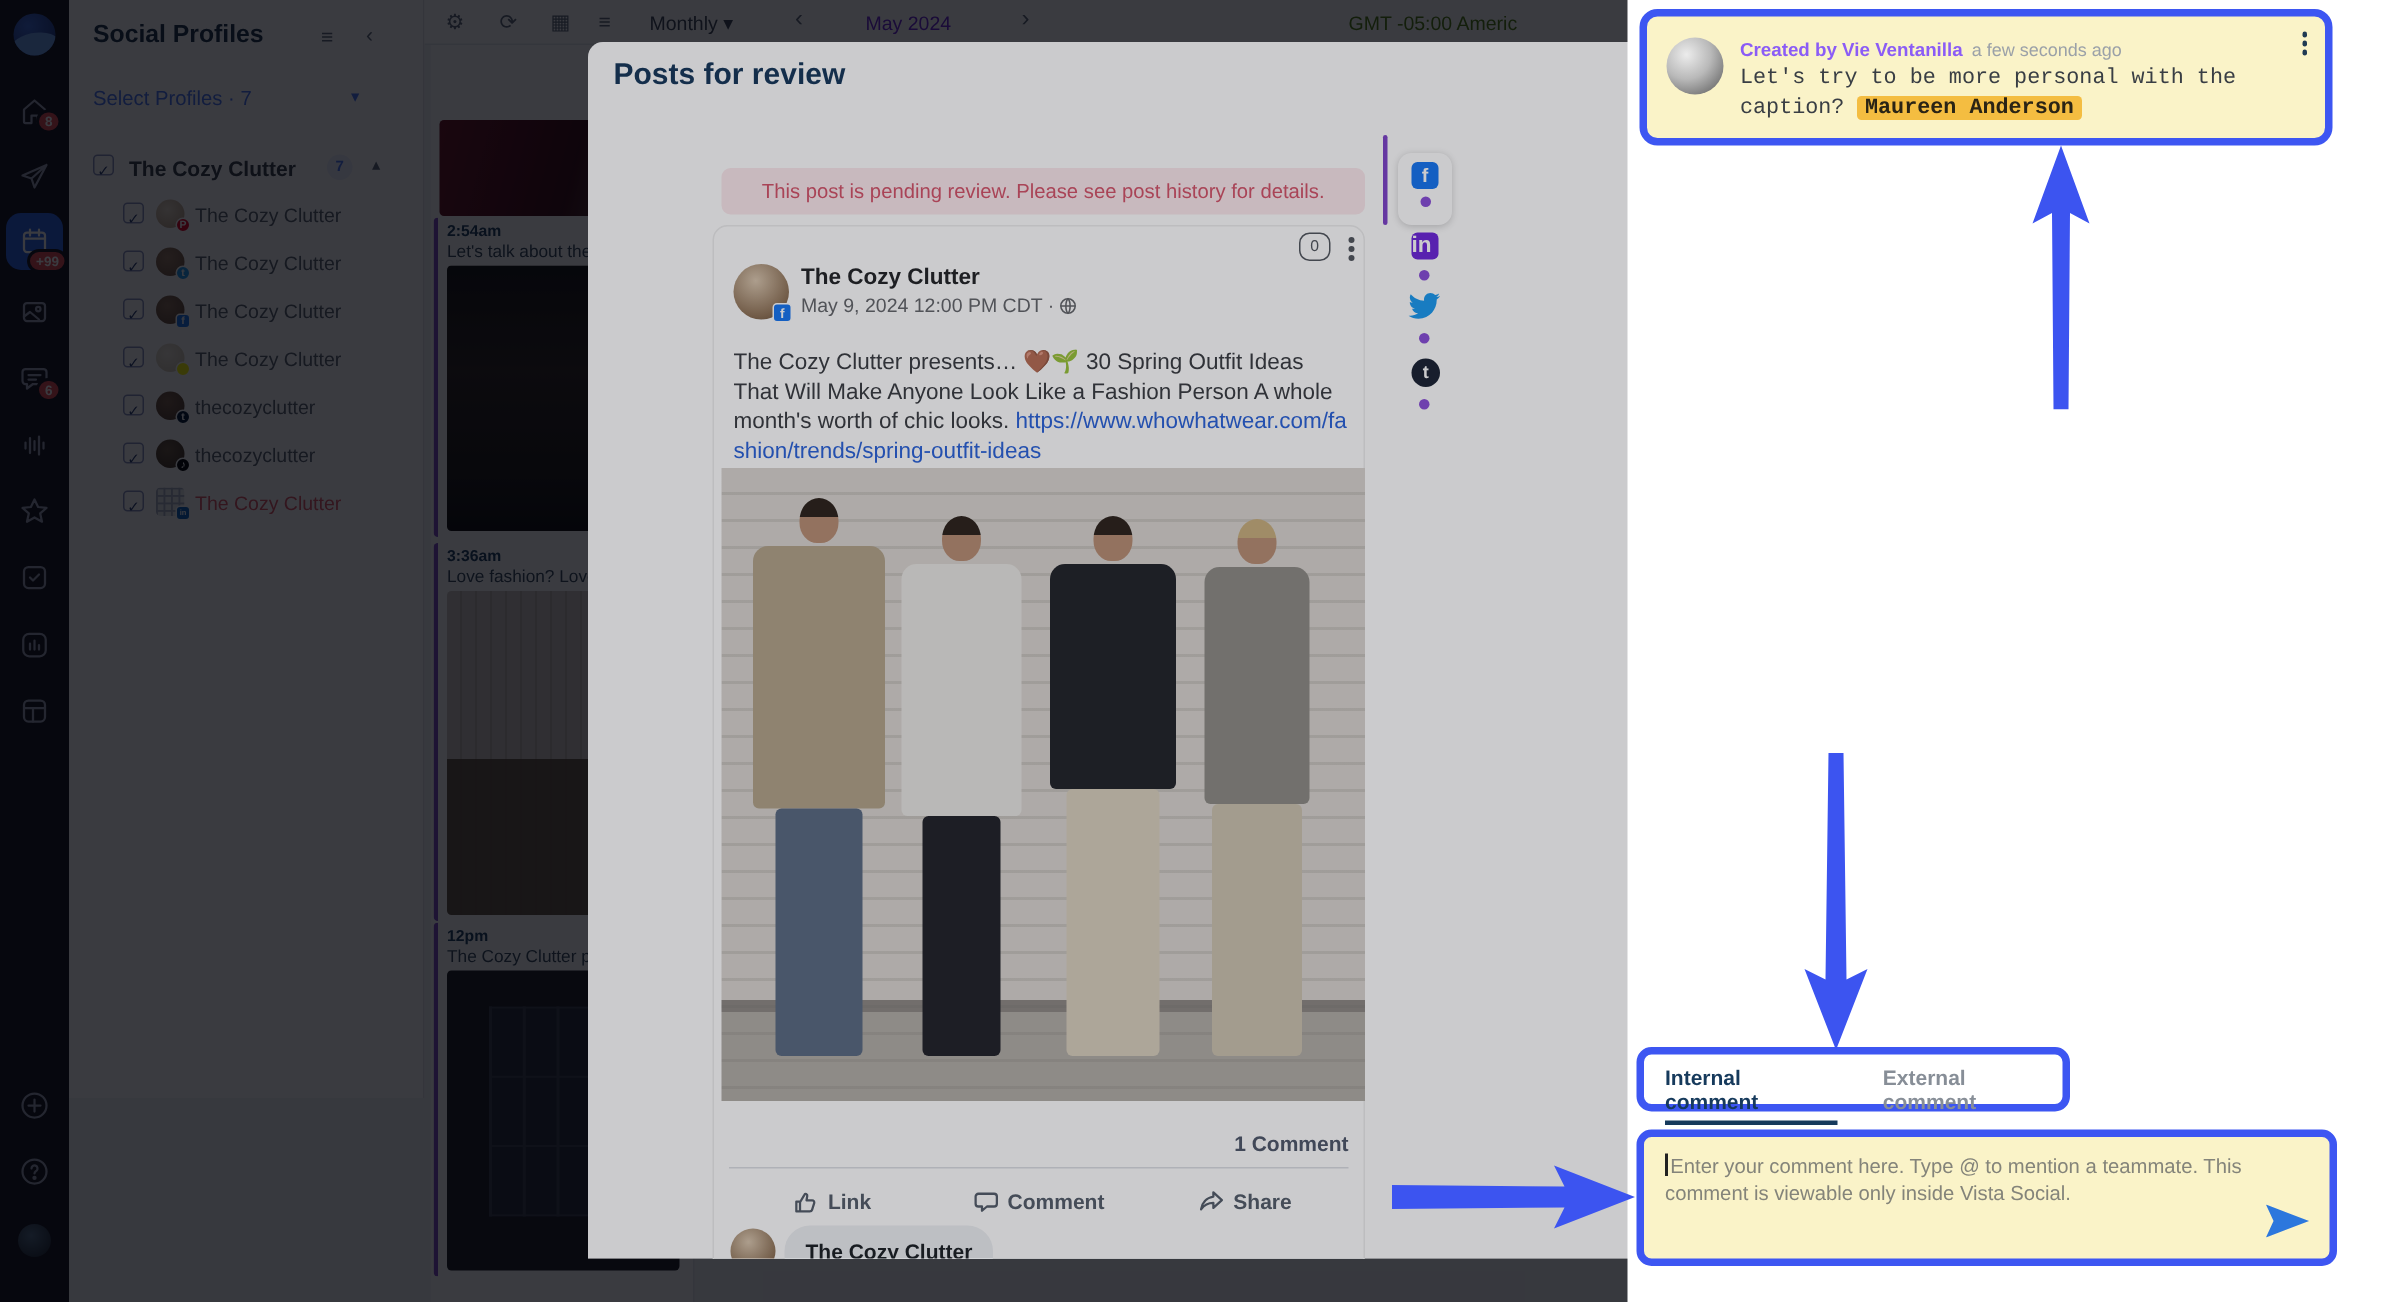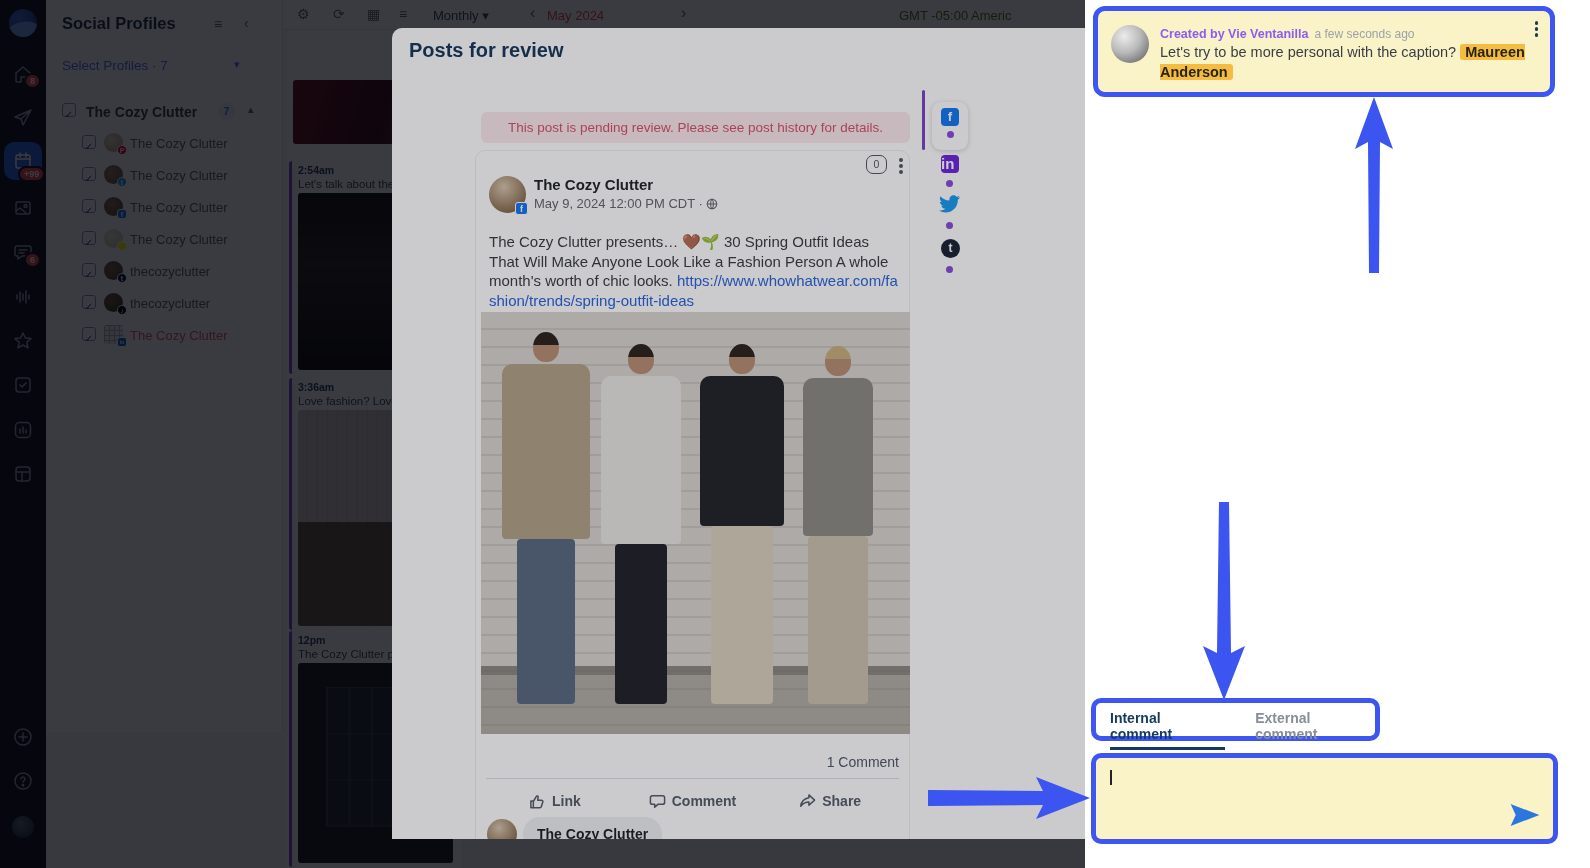--- a/index.html
+++ b/index.html
@@ -56,21 +56,21 @@
   .av6{background:radial-gradient(circle at 40% 35%, #6d573f, #3e2f21);}
   .av7{background:#e8eaee; background-image:linear-gradient(#aab2c2 1px, transparent 1px), linear-gradient(90deg,#aab2c2 1px, transparent 1px); background-size:5px 5px; border-radius:3px !important;}
 
   
   .main { position:absolute; left:283px; top:0; width:1307px; height:868px; background:#f2f3f5; z-index:1; }
   .toolbar { position:absolute; left:0; top:0; width:1307px; height:30px; background:#fff; border-bottom:1px solid #e5e7eb; }
   .tb-ic { position:absolute; top:6px; color:#5f6b7a; font-size:14px; }
   .tb-txt { position:absolute; top:8px; font-size:13px; color:#3d4756; white-space:nowrap; }
   .day-head { position:absolute; left:71px; top:60px; font-size:13.5px; font-weight:bold; color:#44505c; }
   .cal-col { position:absolute; left:4px; top:30px; width:176px; height:838px; background:#fcfcfd; border-right:1px solid #e4e6ea; }
-  .cal-card { position:absolute; left:2px; right:4px; background:#fff; border-left:3px solid #7e4bc8; border-radius:3px; padding:3px 5px 4px 6px;margin-top:16px; }
+  .cal-card { position:absolute; left:2px; right:4px; background:#fff; border-left:3px solid #7e4bc8; border-radius:3px; padding:3px 5px 4px 6px; }
   .cal-time { font-size:10.5px; font-weight:bold; color:#1f4060; }
   .cal-text { font-size:11.5px; color:#374b5e; white-space:nowrap; overflow:hidden; margin-top:2px; }
   .cal-img { border-radius:3px; margin-top:3px; }
   .img-maroon { background:linear-gradient(105deg,#6b1020,#3a0a12 55%,#7a6b60); }
   .img-rack-dark { background:linear-gradient(#141210,#2e241c 40%,#1b1713 80%,#0e0c0a),
                    repeating-linear-gradient(90deg, rgba(120,90,60,.35) 0 6px, rgba(30,20,12,.35) 6px 14px); }
   .img-brick2 { background:linear-gradient(rgba(213,208,201,0) 0 52%, rgba(90,74,56,.9) 52% 100%),
                 repeating-linear-gradient(90deg, #cfcac3 0 9px, #bdb7af 9px 10px); }
   .img-window { background:linear-gradient(#1c1d22 0 100%); position:relative; overflow:hidden; }
   .img-window::after { content:""; position:absolute; left:18%; top:12%; width:58%; height:70%;
@@ -115,41 +115,41 @@
   .photo { position:absolute; left:5px; top:161px; width:429px; height:422px; overflow:hidden;
            background:linear-gradient(#dad6d0 0 84%, #8e8a84 84% 86%, #b2aea7 86% 100%); }
   .photo .bricks { position:absolute; inset:0; opacity:.5;
            background:repeating-linear-gradient(#0000 0 16px, rgba(120,115,108,.35) 16px 18px); }
   .fig { position:absolute; bottom:7%; }
   .fig .head { width:26px; height:30px; border-radius:50% 50% 45% 45%; margin:0 auto;
            background:linear-gradient(#2e241d 42%, #b98e74 42%); }
   .fig .torso { border-radius:10px 10px 4px 4px; margin:2px auto 0; }
   .fig .legs { border-radius:4px; margin:0 auto; }
 
-  .pc-summary { position:absolute; right:10px; top:603px; font-size:14px; color:#50596b; }
+  .pc-summary { position:absolute; right:10px; top:603px; font-size:14px; color:#50596b;font-weight:bold; }
   .pc-div { position:absolute; left:10px; right:10px; top:627px; height:1px; background:#dcdfe3; }
   .actions { position:absolute; left:10px; right:10px; top:635px; height:30px; display:flex; }
   .action { flex:1; display:flex; align-items:center; justify-content:center; gap:6px;
             font-size:14px; font-weight:bold; color:#555f6b; }
   .action svg { stroke:#555f6b; fill:none; stroke-width:1.6; stroke-linecap:round; stroke-linejoin:round; }
   .reply-ava { position:absolute; left:11px; top:668px; width:30px; height:30px; border-radius:50%;
             background:radial-gradient(circle at 40% 30%, #d9c6ae, #8d7155 70%, #5f4936); }
   .reply-pill { position:absolute; left:47px; top:666px; padding:9px 14px 12px; background:#eef0f3;
             border-radius:17px; font-size:14px; font-weight:bold; color:#1d2126; }
 
   
   .cpanel { position:absolute; left:1085px; top:0; width:505px; height:868px; background:#fff; z-index:4; }
   .hl-border { border:5px solid #3d56f2; }
   .ccard { position:absolute; left:8px; top:6px; width:462px; height:91px; background:#faf3c8; border-radius:12px; }
   .ccard .ava { position:absolute; left:13px; top:14px; width:38px; height:38px; border-radius:50%;
         background:radial-gradient(circle at 35% 30%, #ececec, #b9b9b9 45%, #6f6f6f 85%); }
   .cc-head { position:absolute; left:62px; top:13px; white-space:nowrap; }
   .cc-by { font-size:12.5px; font-weight:bold; color:#8b5cf6; }
   .cc-ago { font-size:12px; color:#9ba1a8; margin-left:6px; }
-  .cc-text { position:absolute; left:62px; top:31px; width:402px; font-size:14.5px; line-height:20px; color:#393e44; }
+  .cc-text { position:absolute; left:62px; top:31px; width:402px; font-size:14.5px; line-height:20px; color:#393e44;font-family:Liberation Mono, monospace; }
   .mention { background:#f4bd41; padding:0 5px; border-radius:3px; font-weight:bold; color:#2a2415; }
   .cc-kebab { position:absolute; right:12px; top:10px; }
   .cc-kebab .kebab { background:#203a53; box-shadow:0 6px 0 #203a53, 0 12px 0 #203a53; width:3.5px; height:3.5px; }
 
   .tabs { position:absolute; left:6px; top:698px; width:289px; height:43px; background:#fff; border-radius:10px;
           display:flex; align-items:flex-start; padding:7px 0 0 14px; gap:30px; }
   .tab { font-size:14px; font-weight:bold; }
   .tab-active { color:#163a5c; border-bottom:3px solid #163a5c; padding-bottom:5px; }
   .tab-idle { color:#878e97; }
 
@@ -325,21 +325,21 @@
   </div>
 
   <div class="main">
     <div class="toolbar">
       <div class="tb-ic" style="left:14px">⚙</div>
       <div class="tb-ic" style="left:50px">⟳</div>
       <div class="tb-ic" style="left:84px">▦</div>
       <div class="tb-ic" style="left:116px">≡</div>
       <div class="tb-txt" style="left:150px"><span>Monthly</span> ▾</div>
       <div class="tb-ic" style="left:247px;font-size:16px;top:4px">‹</div>
-      <div class="tb-txt" style="left:264px;color:#ef4444">May 2024</div>
+      <div class="tb-txt" style="left:294px;color:#6d28d9">May 2024</div>
       <div class="tb-ic" style="left:398px;font-size:16px;top:4px">›</div>
       <div class="tb-txt" style="left:616px;color:#4d7c0f">GMT -05:00 Americ</div>
     </div>
 
     <div class="day-head">Monday</div>
 
     <div class="cal-col">
       <div class="cal-img img-maroon" style="position:absolute;left:6px;right:8px;top:47px;height:64px"></div>
 
       <div class="cal-card" style="top:115px">
@@ -476,21 +476,21 @@
           <div class="kebab"></div>
         </div>
     </div>
 
     <div class="tabs hl-border">
       <div class="tab tab-active">Internal comment</div>
       <div class="tab tab-idle">External comment</div>
     </div>
 
     <div class="cinput hl-border">
-      <div class="ph-wrap"><span class="caret-bar"></span></div>
+      <div class="ph-wrap"><span class="caret-bar"></span><span class="ph">Enter your comment here. Type @ to mention a teammate. This comment is viewable only inside Vista Social.</span></div>
       <div class="send">
         <svg width="30" height="22" viewBox="0 0 34 26">
             <polygon fill="#2c77dd" points="0,26 34,13 0,0 6,13"></polygon>
           </svg>
       </div>
     </div>
   </div>
 
   <div class="arrow" style="left:1352px;top:95px">
     <svg width="44" height="178" viewBox="0 0 44 178">

